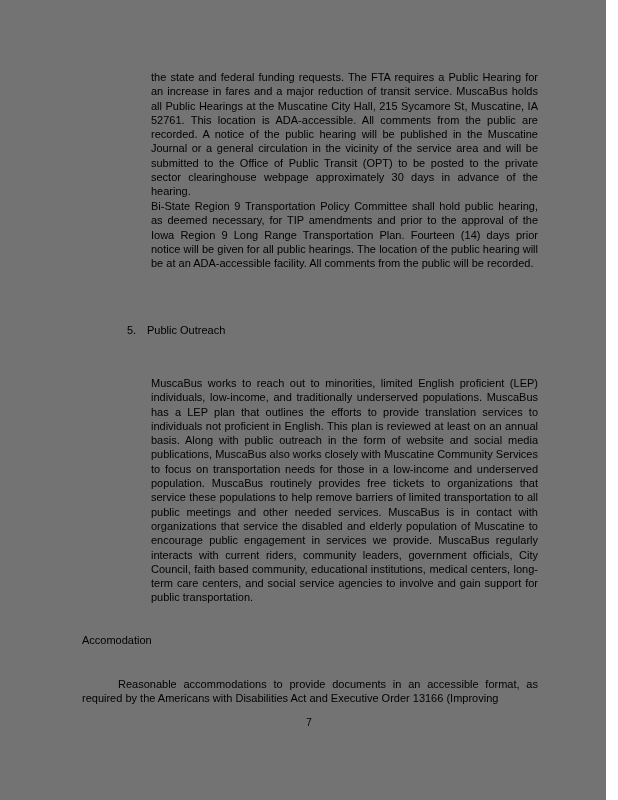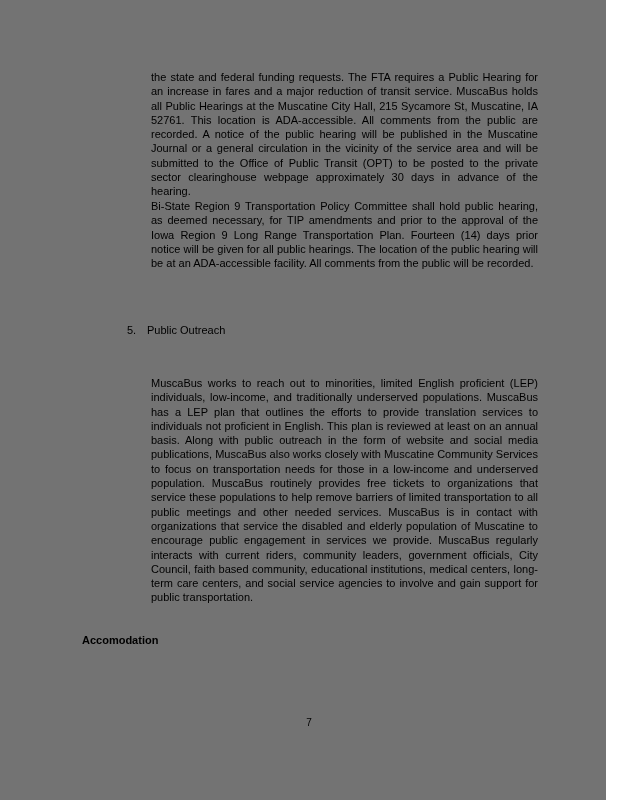--- a/index.html
+++ b/index.html
@@ -8,34 +8,35 @@
   .page { position: absolute; left: 0; top: 0; width: 606px; height: 800px; background: #737373; }
   .para {
     position: absolute; font-size: 11px; line-height: 14.3px;
     text-align: justify; margin: 0;
   }
   .p1 { left: 151px; top: 70px; width: 387px; }
   .p2 { left: 151px; top: 199px; width: 387px; }
   .item5 { position: absolute; left: 127px; top: 323px; font-size: 11px; line-height: 14px; }
   .item5 .num { display: inline-block; width: 20px; }
   .p3 { left: 151px; top: 376px; width: 387px; }
-  .heading { position: absolute; left: 82px; top: 633px; font-size: 11px; font-weight: bold; line-height: 14px; }
+  .heading { position: absolute; left: 82px; top: 633px; font-size: 11px; font-weight: normal; line-height: 14px; }
   .p4 { left: 82px; top: 677px; width: 456px; text-indent: 36px; }
   .pagenum { position: absolute; left: 0; width: 618px; top: 717px; text-align: center; font-size: 10px; }
 </style>
 </head>
 <body>
 
 <div class="page">
   <p class="para p1">the state and federal funding requests.  The FTA requires a Public Hearing for an increase in fares and a major reduction of transit service.  MuscaBus holds all Public Hearings at the Muscatine City Hall, 215 Sycamore St, Muscatine, IA 52761.  This location is ADA-accessible.  All comments from the public are recorded.  A notice of the public hearing will be published in the Muscatine Journal or a general circulation in the vicinity of the service area and will be submitted to the Office of Public Transit (OPT) to be posted to the private sector clearinghouse webpage approximately 30 days in advance of the hearing.</p>
   <p class="para p2">Bi-State Region 9 Transportation Policy Committee shall hold public hearing, as deemed necessary, for TIP amendments and prior to the approval of the Iowa Region 9 Long Range Transportation Plan.  Fourteen (14) days prior notice will be given for all public hearings.  The location of the public hearing will be at an ADA-accessible facility.  All comments from the public will be recorded.</p>
 
   <div class="item5">
     <span class="num">5.</span><span>Public Outreach</span>
   </div>
 
   <p class="para p3">MuscaBus works to reach out to minorities, limited English proficient (LEP) individuals, low-income, and traditionally underserved populations. MuscaBus has a LEP plan that outlines the efforts to provide translation services to individuals not proficient in English.  This plan is reviewed at least on an annual basis.  Along with public outreach in the form of website and social media publications, MuscaBus also works closely with Muscatine Community Services to focus on transportation needs for those in a low-income and underserved population.  MuscaBus routinely provides free tickets to organizations that service these populations to help remove barriers of limited transportation to all public meetings and other needed services.  MuscaBus is in contact with organizations that service the disabled and elderly population of Muscatine to encourage public engagement in services we provide.  MuscaBus regularly interacts with current riders, community leaders, government officials, City Council, faith based community, educational institutions, medical centers, long-term care centers, and social service agencies to involve and gain support for public transportation.</p>
 
   <div class="heading">Accomodation</div>
 
+  <p class="para p4">Reasonable accommodations to provide documents in an accessible format, as required by the Americans with Disabilities Act and Executive Order 13166 (Improving</p>
 
   <div class="pagenum">7</div>
 </div>
 
 </body></html>

